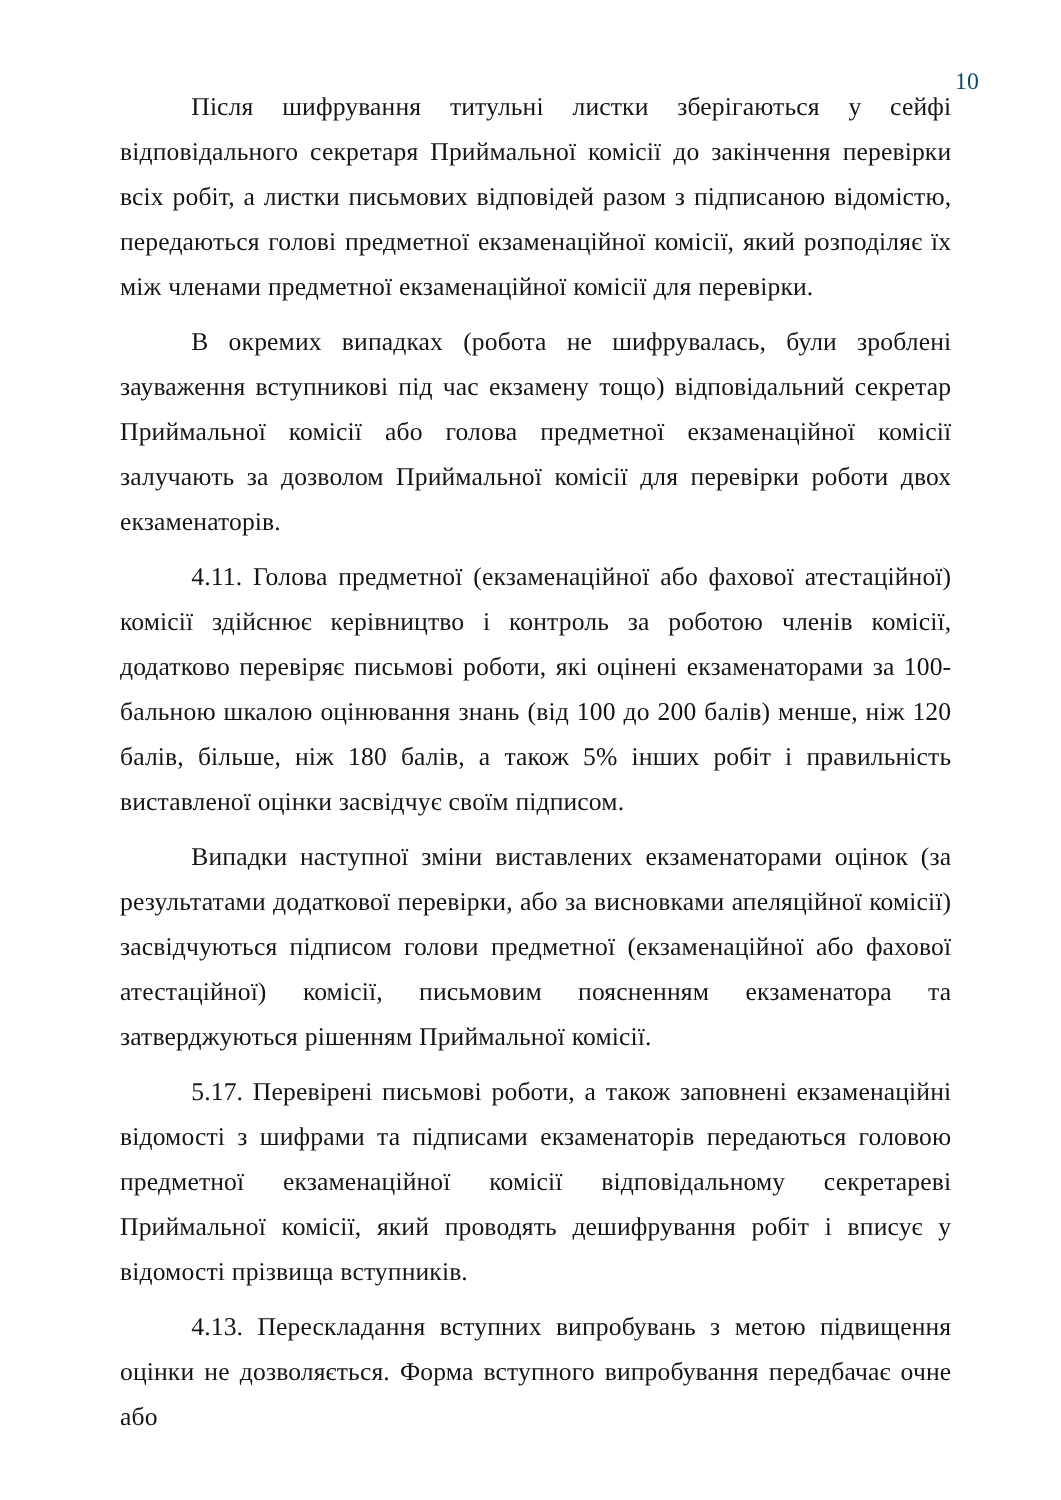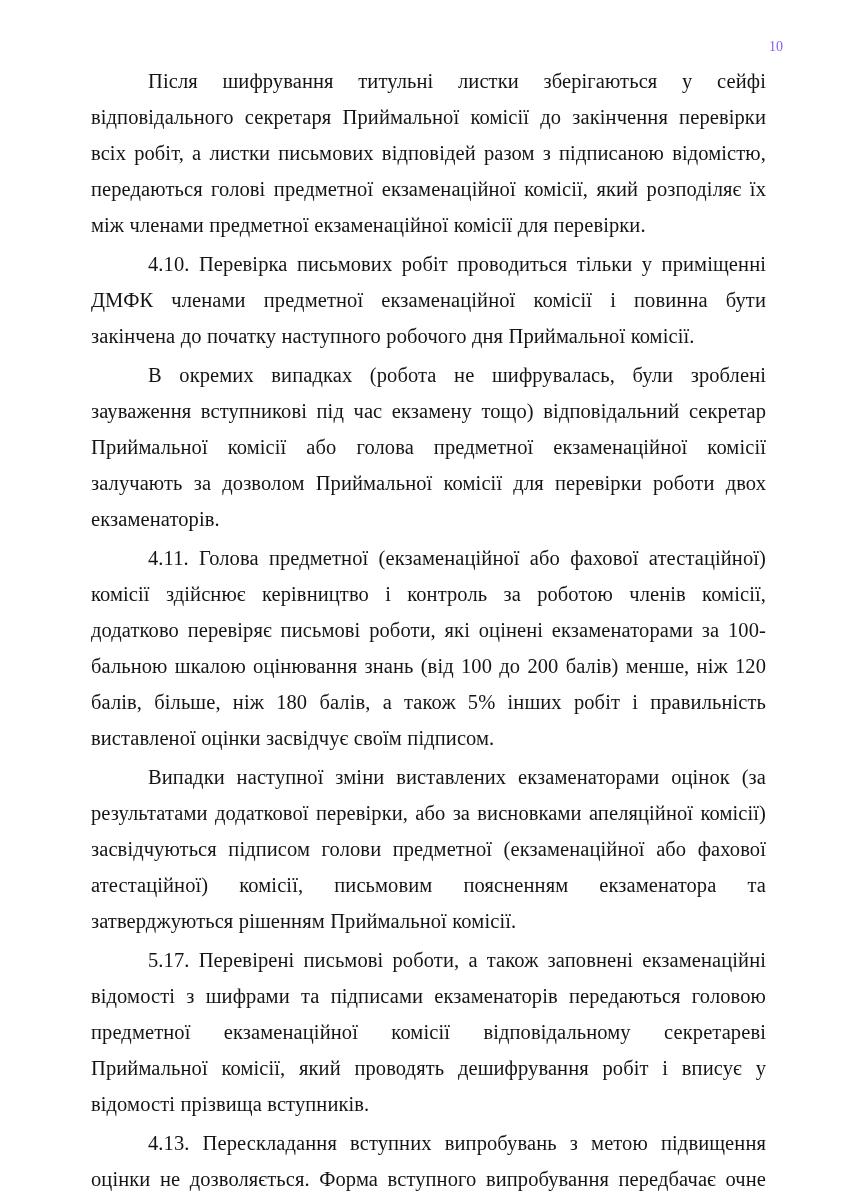--- a/index.html
+++ b/index.html
@@ -13,35 +13,35 @@
     width: 849px;
     height: 1200px;
     background: #ffffff;
     overflow: hidden;
     font-family: "Liberation Serif", "DejaVu Serif", serif;
     color: #141414;
     box-sizing: border-box;
   }
   .page-number {
     position: absolute;
-    top: 40px;
+    top: 56px;
     right: 66px;
-    font-size: 14px;
+    font-size: 19px;
     line-height: 1;
-    color: #8b5cf6;
+    color: #0c4a6e;
     font-family: "Liberation Serif", "DejaVu Serif", serif;
   }
   .body-area {
     position: absolute;
     left: 88px;
     top: 60px;
     width: 681px;
   }
   p.para {
-    margin: 3px;
+    margin: 8px;
     padding: 0;
     text-align: justify;
     text-justify: inter-word;
     text-indent: 57px;
     font-size: 20.5px;
     line-height: 36px;
     letter-spacing: 0.1px;
     word-spacing: 0.2px;
     hyphens: none;
     -webkit-hyphens: none;
@@ -64,21 +64,20 @@
 
 <div class="page">
   <div class="page-clip">
 
     <div class="page-number">10</div>
 
     <div class="body-area">
 
       <p class="para">Після шифрування титульні листки зберігаються у сейфі відповідального секретаря Приймальної комісії до закінчення перевірки всіх робіт, а листки письмових відповідей разом з  підписаною відомістю, передаються голові предметної екзаменаційної комісії, який розподіляє їх між членами предметної екзаменаційної комісії для перевірки.</p>
 
-      <p class="para">4.10. Перевірка письмових робіт проводиться тільки у приміщенні ДМФК членами предметної екзаменаційної комісії і повинна бути закінчена до початку наступного робочого дня Приймальної комісії.</p>
 
       <p class="para">В окремих випадках (робота не шифрувалась, були зроблені зауваження вступникові під час екзамену тощо) відповідальний секретар Приймальної комісії або голова предметної екзаменаційної комісії залучають за дозволом Приймальної комісії для перевірки роботи двох екзаменаторів.</p>
 
       <p class="para">4.11. Голова предметної (екзаменаційної або фахової атестаційної) комісії здійснює керівництво і контроль за роботою членів комісії, додатково перевіряє письмові роботи, які оцінені екзаменаторами за 100-бальною шкалою оцінювання знань (від 100 до 200 балів) менше, ніж 120 балів, більше, ніж 180 балів,  а також 5% інших робіт і правильність виставленої оцінки засвідчує своїм підписом.</p>
 
       <p class="para">Випадки наступної зміни виставлених екзаменаторами оцінок (за результатами додаткової перевірки, або за висновками апеляційної комісії) засвідчуються підписом голови предметної (екзаменаційної або фахової атестаційної) комісії, письмовим поясненням екзаменатора та затверджуються рішенням Приймальної комісії.</p>
 
       <p class="para">5.17. Перевірені письмові роботи, а також заповнені екзаменаційні відомості з шифрами та підписами екзаменаторів передаються головою предметної екзаменаційної комісії відповідальному секретареві Приймальної комісії, який проводять дешифрування робіт і вписує у відомості прізвища вступників.</p>
 
       <p class="para">4.13. Перескладання вступних випробувань з метою підвищення оцінки не дозволяється. Форма вступного випробування передбачає очне або</p>

